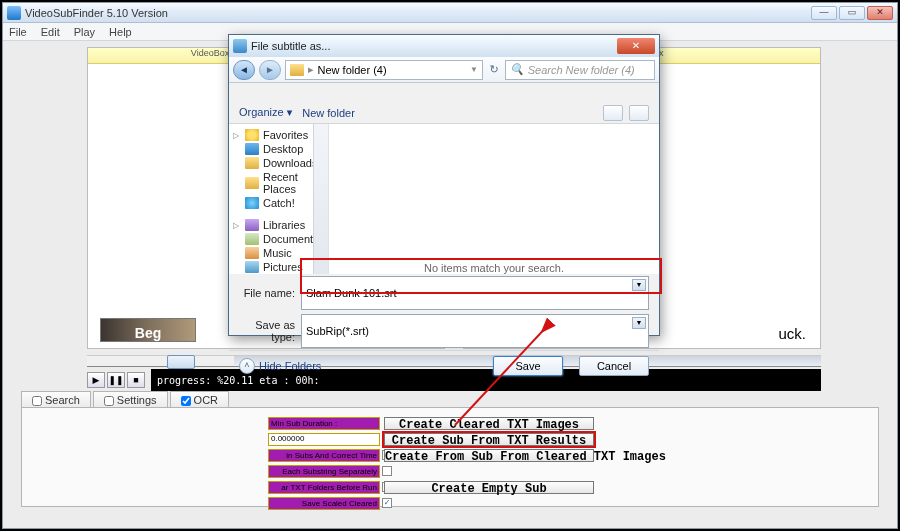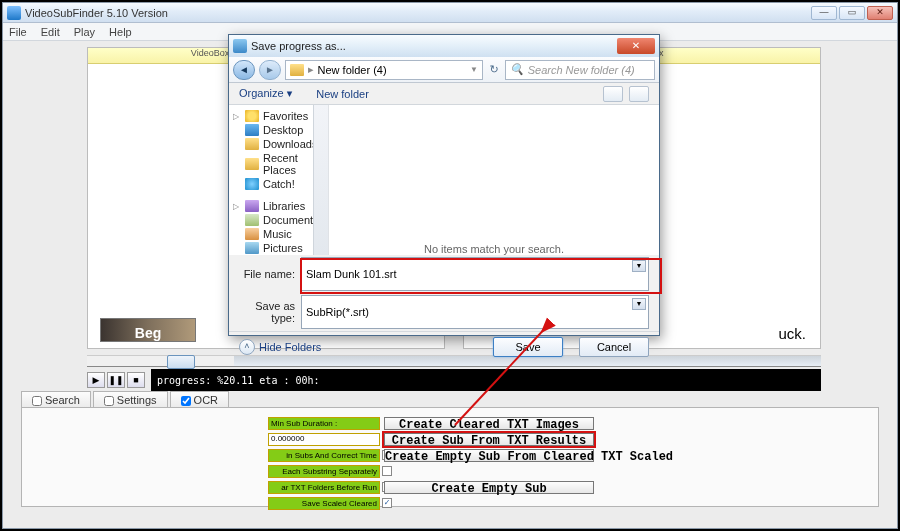--- a/index.html
+++ b/index.html
@@ -33,21 +33,21 @@
 .controls .cbtn { width:18px; height:16px; border:1px solid #999; background:linear-gradient(#fff,#dde); display:flex; align-items:center; justify-content:center; font-size:9px; margin-right:2px; }
 .controls .progressbar { flex:1; height:22px; background:#000; color:#fff; font-family:monospace; font-size:10px; padding:0 6px; display:flex; align-items:center; margin-left:4px; }
 
 .tabs { position:absolute; left:18px; top:350px; display:flex; gap:2px; }
 .tabs .tab { border:1px solid #b4b4b4; border-bottom:none; padding:2px 10px; background:linear-gradient(#fcfcfc,#eaeaea); font-size:10px; color:#333; }
 .tabs .tab input { vertical-align:middle; margin-right:3px; width:10px; height:10px; }
 
 .bottompanel { position:absolute; left:18px; top:366px; right:18px; height:100px; border:1px solid #b4b4b4; background:#fafafa; }
 .ocrcontrols { position:absolute; left:246px; top:8px; }
 .row { display:flex; align-items:center; height:14px; margin-bottom:2px; }
-.yellowlabel { width:112px; height:13px; background:#84cc16; border:1px solid #c0a000; font-size:8px; color:#000; padding:0 2px; white-space:nowrap; overflow:hidden; display:flex; align-items:center; }
+.yellowlabel { width:112px; height:13px; background:#a21caf; border:1px solid #c0a000; font-size:8px; color:#000; padding:0 2px; white-space:nowrap; overflow:hidden; display:flex; align-items:center; }
 .yellowlabel.right { justify-content:flex-end; }
 .valbox { width:112px; height:13px; border:1px solid #c0a000; background:#fff; font-size:8px; padding:0 2px; white-space:nowrap; overflow:hidden; }
 .chk { width:10px; height:10px; border:1px solid #888; background:#fff; margin-left:2px; font-size:8px; line-height:8px; text-align:center; color:#2b5fa0; }
 .bigbtn { width:210px; height:13px; border:1px solid #777; background:linear-gradient(#fdfdfd,#e7e7e7); font-size:12px; font-weight:bold; text-align:center; margin-left:4px; white-space:nowrap; font-family:"Courier New",monospace; }
 .bigbtn.highlight { outline:2px solid #d41111; outline-offset:0; }
 
 
 .dialog { position:absolute; left:228px; top:34px; width:432px; height:302px; background:#f1f1f1; border:1px solid #4a6a8a; box-shadow:2px 4px 12px rgba(0,0,0,0.4); }
 .dlg-titlebar { height:22px; background:linear-gradient(#f8fcff,#e3eff9 50%,#cfe0f1); display:flex; align-items:center; padding:0 4px; }
 .dlg-titlebar .dicon { width:14px; height:14px; background:linear-gradient(#8cc8f0,#3c88c8); border-radius:2px; margin-right:4px; }
@@ -56,21 +56,21 @@
 
 .navbar { height:26px; background:linear-gradient(#fbfcfe,#eef2f7); border-bottom:1px solid #c0c8d2; display:flex; align-items:center; padding:0 4px; gap:4px; }
 .navbtn { width:22px; height:20px; border-radius:10px; background:linear-gradient(#d2e6fa,#8ab8e4); border:1px solid #6a94bd; display:flex; align-items:center; justify-content:center; color:#14385c; font-size:10px; }
 .navbtn.dim { opacity:0.7; }
 .breadbar { flex:1; height:20px; border:1px solid #a9b6c6; background:#fff; display:flex; align-items:center; padding:0 4px; gap:4px; font-size:11px; }
 .breadbar .foldicon { width:14px; height:12px; background:linear-gradient(#ffe08a,#e0b040); border-radius:1px; }
 .searchbar { width:150px; height:20px; border:1px solid #a9b6c6; background:#fff; display:flex; align-items:center; padding:0 4px; gap:4px; }
 .searchbar span { color:#999; font-style:italic; }
 .sicon { color:#6a8fbd; font-size:11px; }
 
-.toolbar { height:22px; border-bottom:1px solid #d2d7dc; display:flex; align-items:center; gap:24px; padding:0 10px; color:#1a3f82; font-size:11px; }
+.toolbar { height:22px; border-bottom:1px solid #d2d7dc; display:flex; align-items:center; gap:10px; padding:0 10px; color:#1a3f82; font-size:11px;margin-top:19px; }
 .toolbar .right { margin-left:auto; display:flex; gap:6px; align-items:center; }
 .toolbar .tbtn { width:20px; height:16px; border:1px solid #b6c2d0; background:linear-gradient(#fff,#e4ecf4); border-radius:2px; }
 
 .dlgbody { display:flex; height:150px; background:#fff; }
 .sidebar { width:100px; border-right:1px solid #dfe2e6; padding:4px 2px; overflow:hidden; position:relative; }
 .sbscroll { position:absolute; right:0; top:0; bottom:0; width:15px; background:linear-gradient(#f2f4f8,#e3e8ee); border-left:1px solid #cfd5dc; }
 .sbitem { display:flex; align-items:center; gap:4px; padding:1px 2px; font-size:11px; color:#222; }
 .sbitem.head { font-weight:normal; color:#222; }
 .sbitem .tri { color:#888; font-size:8px; width:8px; }
 .ficon { width:14px; height:12px; border-radius:1px; flex-shrink:0; }
@@ -156,21 +156,21 @@
           <div class="yellowlabel">Min Sub Duration :</div>
           <div class="bigbtn">Create Cleared TXT Images</div>
         </div>
         <div class="row">
           <div class="valbox">0.000000</div>
           <div class="bigbtn highlight">Create Sub From TXT Results</div>
         </div>
         <div class="row">
           <div class="yellowlabel right">in Subs And Correct Time</div>
             <div class="chk">✓</div>
-          <div class="bigbtn" style="margin-left:-8px">Create Empty Sub From Cleared TXT Scaled</div>
+          <div class="bigbtn" style="margin-left:-8px">Create From Sub From Cleared TXT Images</div>
         </div>
         <div class="row">
           <div class="yellowlabel right">Each Substring Separately</div>
             <div class="chk"></div>
         </div>
         <div class="row">
           <div class="yellowlabel right">ar TXT Folders Before Run</div>
             <div class="chk">✓</div>
           <div class="bigbtn" style="margin-left:-8px">Create Empty Sub</div>
         </div>
@@ -179,21 +179,21 @@
             <div class="chk">✓</div>
         </div>
       </div>
     </div>
   </div>
 </div>
 
 <div class="dialog">
   <div class="dlg-titlebar">
     <div class="dicon"></div>
-    <div class="dtitle">Save progress as...</div>
+    <div class="dtitle">File subtitle as...</div>
     <div class="close">✕</div>
   </div>
   <div class="navbar">
     <div class="navbtn">◄</div>
     <div class="navbtn dim">►</div>
     <div class="breadbar">
       <div class="foldicon"></div>
       <span style="color:#888">▸</span>
       <span>New folder (4)</span>
       <span style="margin-left:auto;color:#888;font-size:8px">▼</span>

